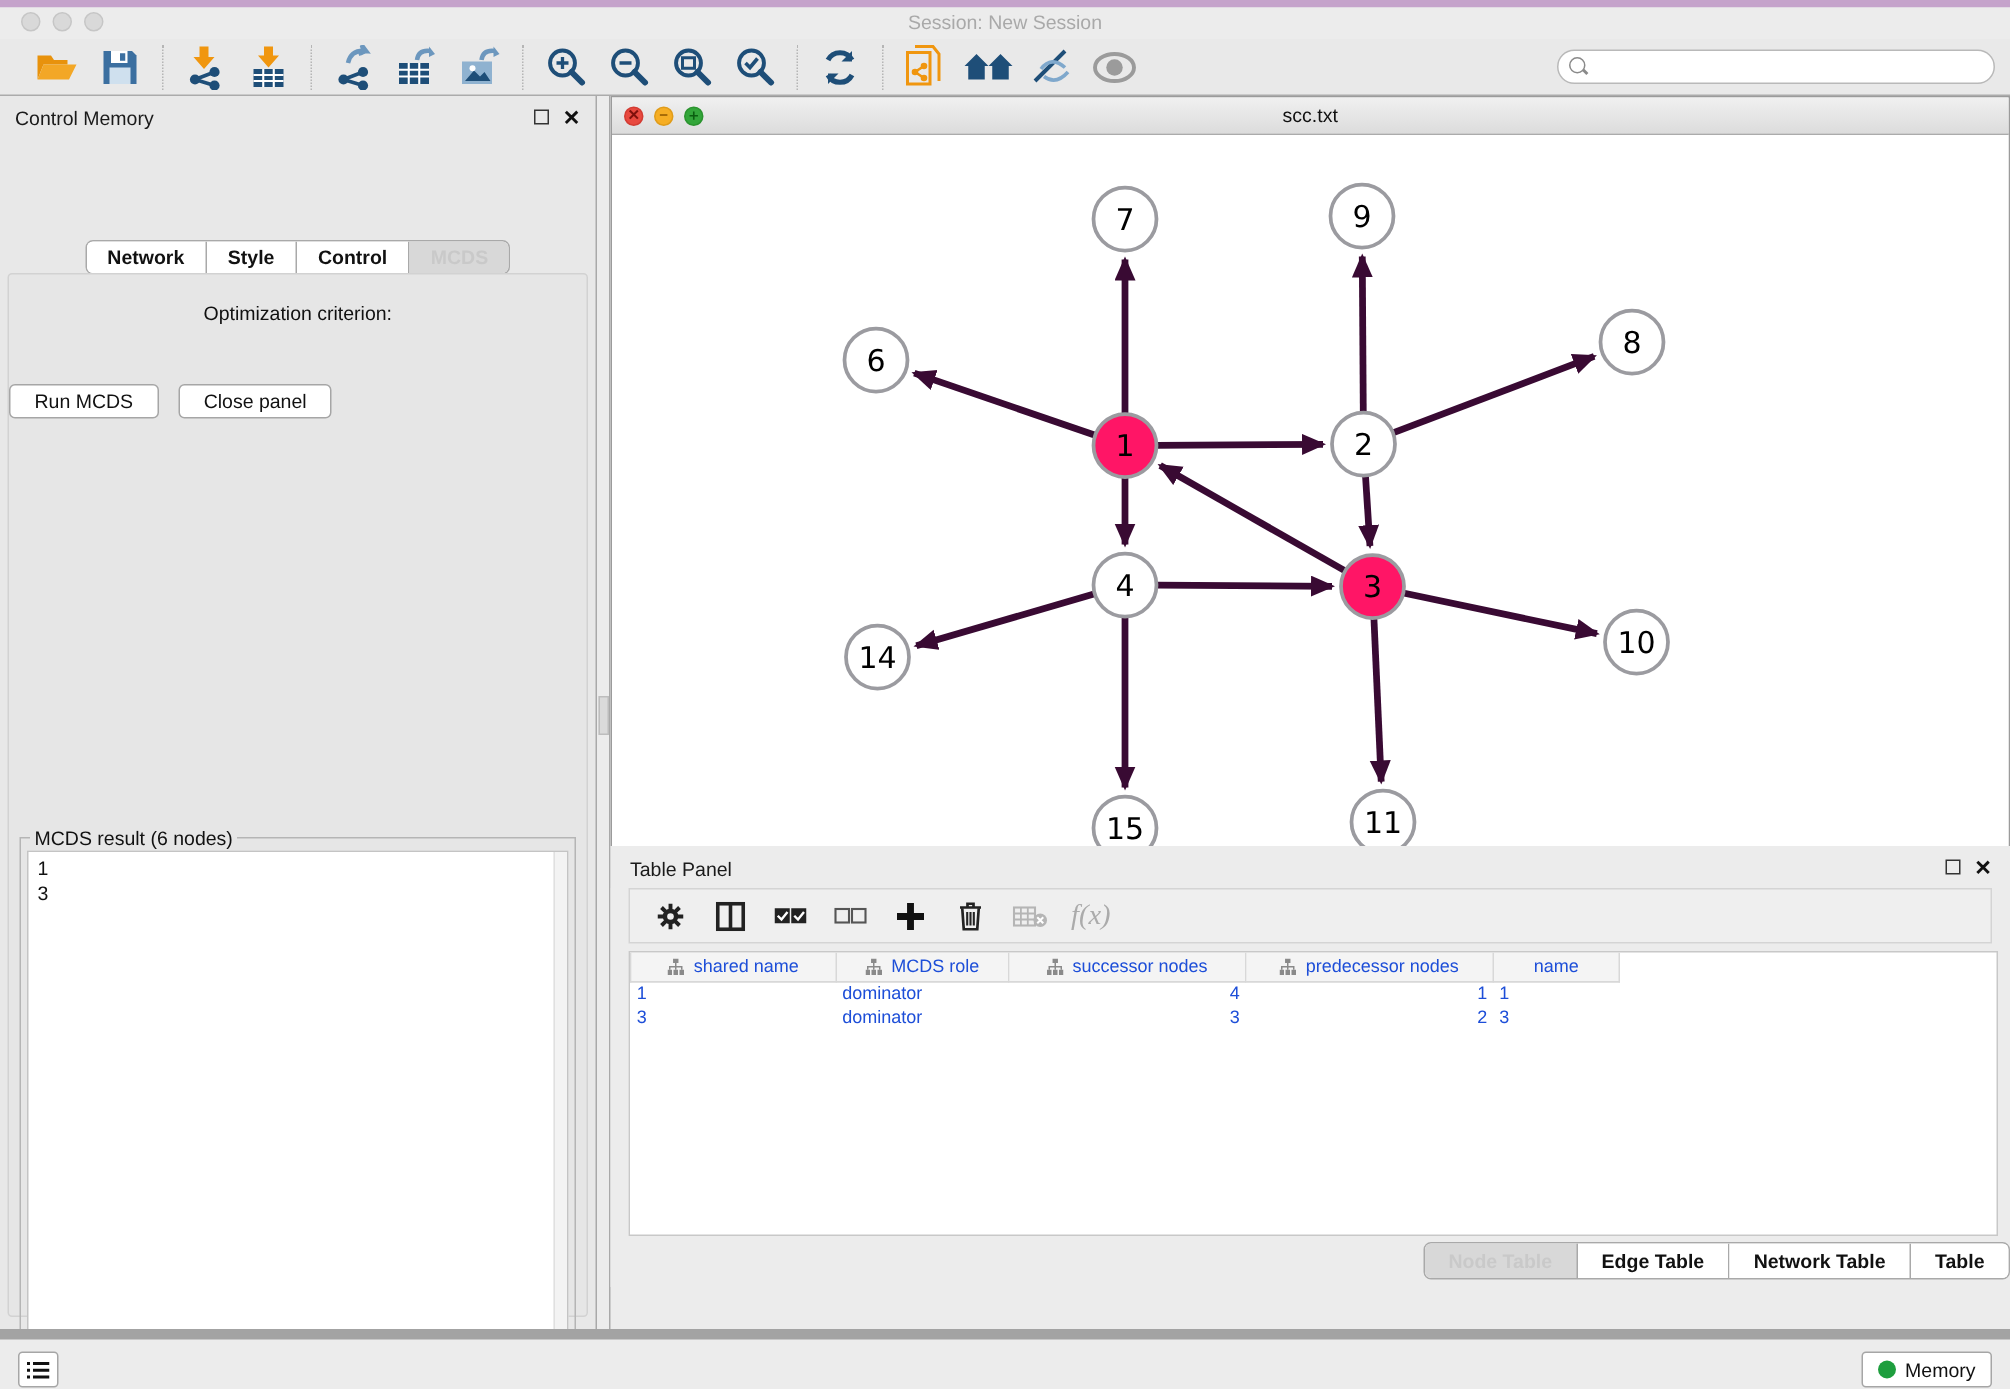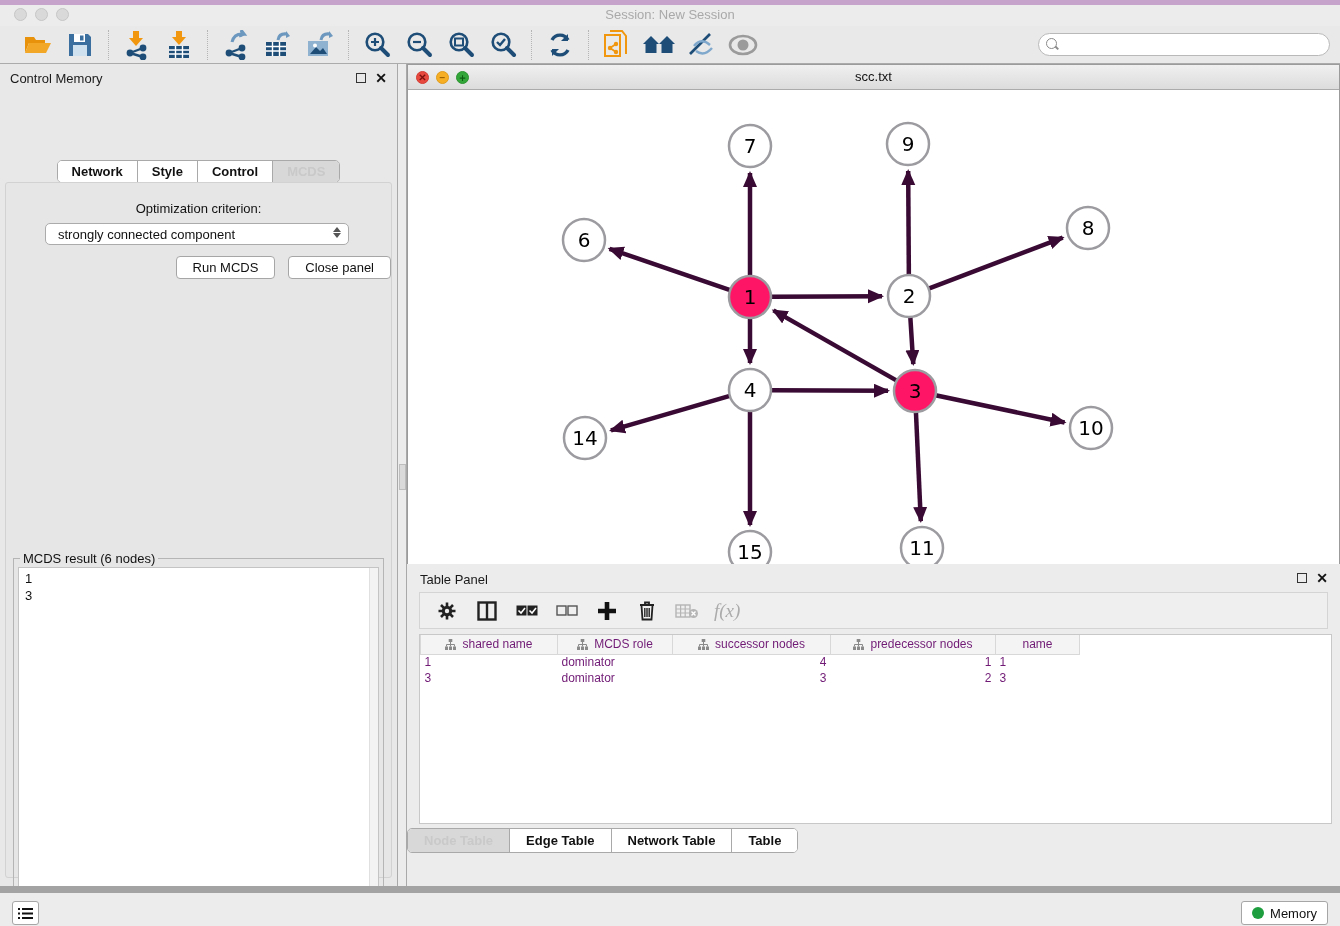--- a/index.html
+++ b/index.html
@@ -37,21 +37,21 @@
   .seg .segbtn { padding:3px 14px; font-size:13px; font-weight:bold; color:#111; background:#fff; border-right:1px solid #A9A9A9; cursor:pointer; white-space:nowrap; }
   .seg .segbtn:last-child { border-right:none; }
   .seg .segbtn.sel { background:#D8D8D8; color:#C9C9C9; }
   .cp-body { position:absolute; left:5px; right:5px; top:118px; bottom:8px; background:#E6E6E6; border:1px solid #D2D2D2; border-radius:3px; }
   .opt-label { position:absolute; left:0; right:0; top:18px; text-align:center; font-size:13px; color:#111; }
   .combo { position:absolute; left:39px; right:42px; top:40px; height:22px; background:#fff; border:1px solid #ABABAB; border-radius:5px; font-size:13px; color:#111; display:flex; align-items:center; padding-left:12px; cursor:pointer; }
   .combo .chev { position:absolute; right:7px; top:3px; display:flex; flex-direction:column; gap:1px; }
   .combo .chev i { width:0; height:0; border-left:4px solid transparent; border-right:4px solid transparent; }
   .combo .chev i.up { border-bottom:5px solid #555; }
   .combo .chev i.dn { border-top:5px solid #555; }
-  .cp-buttons { position:absolute; left:0; right:0; top:73px; display:flex; justify-content:flex-end; gap:13px; }
+  .cp-buttons { position:absolute; left:0; right:0; top:73px; display:flex; justify-content:flex-start; gap:13px; }
   .btn { background:#fff; border:1px solid #A6A6A6; border-radius:4px; font-size:13px; color:#111; padding:3px 16px; cursor:pointer; }
   .groupbox { position:absolute; left:7px; right:7px; top:375px; height:378px; border:1px solid #B5B5B5; }
   .groupbox .legend { position:absolute; left:6px; top:-8px; background:#E6E6E6; padding:0 3px; font-size:13px; color:#111; }
   .result-area { position:absolute; left:4px; right:4px; top:8px; bottom:4px; background:#fff; border:1px solid #C4C4C4; font-size:13px; color:#111; padding:2px 6px; line-height:17px; }
   .result-scroll { position:absolute; right:0; top:0; bottom:0; width:9px; background:#F3F3F3; border-left:1px solid #E0E0E0; }
 
   
   .vsplit { position:absolute; left:398px; top:64px; width:9px; height:822px; background:#ECECEC; border-right:1px solid #A9A9A9; }
   .vsplit .grip { position:absolute; left:1px; top:400px; width:7px; height:26px; background:#DADADA; border:1px solid #BDBDBD; }
 
@@ -68,27 +68,27 @@
   .net-canvas svg { display:block; }
 
   
   .table-panel { position:absolute; left:407px; top:564px; width:933px; height:294px; background:#ECECEC; }
   .tp-header { position:relative; height:26px; }
   .tp-header .tp-title { position:absolute; left:13px; top:8px; font-size:13px; color:#1a1a1a; }
   .tp-toolbar { position:absolute; left:12px; right:12px; top:28px; height:37px; background:#EFEFEF; border:1px solid #D4D4D4; display:flex; align-items:center; gap:14px; padding-left:14px; }
   .tp-tbtn { width:26px; height:26px; display:flex; align-items:center; justify-content:center; cursor:pointer; }
   .fx { font-family:"Liberation Serif", serif; font-style:italic; font-size:19px; color:#ABABAB; }
   .table-wrap { position:absolute; left:12px; right:8px; top:70px; bottom:34px; background:#fff; border:1px solid #C8C8C8; overflow:hidden; }
-  table.datatable { border-collapse:collapse; font-size:12px; color:#701a75; table-layout:fixed; }
+  table.datatable { border-collapse:collapse; font-size:12px; color:#1d4ed8; table-layout:fixed; }
   table.datatable th { background:#F4F4F4; border:1px solid #D8D8D8; border-top:none; font-weight:normal; font-size:12px; height:19px; padding:0 4px; white-space:nowrap; overflow:hidden; }
   table.datatable th .thin { display:flex; align-items:center; justify-content:center; gap:6px; }
   table.datatable td { height:16px; padding:0 4px; white-space:nowrap; font-size:12px; }
   td.al { text-align:left; padding-left:10px; }
   td.ar { text-align:right; padding-right:18px; }
-  .tp-tabs { position:absolute; left:0; right:0; bottom:5px; display:flex; justify-content:flex-start; }
+  .tp-tabs { position:absolute; left:0; right:0; bottom:5px; display:flex; justify-content:flex-end; }
   .tp-tabs .segbtn { padding:4px 16px; }
 
   
   .statusbar { position:absolute; left:0; bottom:0; width:1340px; height:40px; background:#ECECEC; border-top:7px solid #a3a3a3; }
   .sb-left { position:absolute; left:12px; top:8px; width:27px; height:24px; background:#fff; border:1px solid #A6A6A6; border-radius:3px; display:flex; align-items:center; justify-content:center; cursor:pointer; }
   .sb-right { position:absolute; right:12px; top:8px; height:24px; background:#fff; border:1px solid #A6A6A6; border-radius:3px; display:flex; align-items:center; gap:6px; padding:0 10px; font-size:13px; color:#111; cursor:pointer; }
   .green-dot { width:12px; height:12px; border-radius:50%; background:#1E9E3E; }
 </style>
 </head>
 <body>
@@ -268,27 +268,20 @@
     <div class="cp-tabs">
       <div class="seg" id="cp-tabs">
           <span class="segbtn">Network</span>
           <span class="segbtn">Style</span>
           <span class="segbtn">Control</span>
           <span class="segbtn sel">MCDS</span>
         </div>
     </div>
     <div class="cp-body">
       <div class="opt-label">Optimization criterion:</div>
-      <div class="combo">
-        <span>strongly connected component</span>
-        <span class="chev">
-            <i class="up"></i>
-            <i class="dn"></i>
-          </span>
-      </div>
       <div class="cp-buttons">
         <button class="btn">Run MCDS</button>
         <button class="btn">Close panel</button>
       </div>
       <div class="groupbox">
         <span class="legend">MCDS result (6 nodes)</span>
         <div class="result-area" id="result-area">
           <div class="result-scroll"></div>
         <div>1</div>
             <div>3</div>

